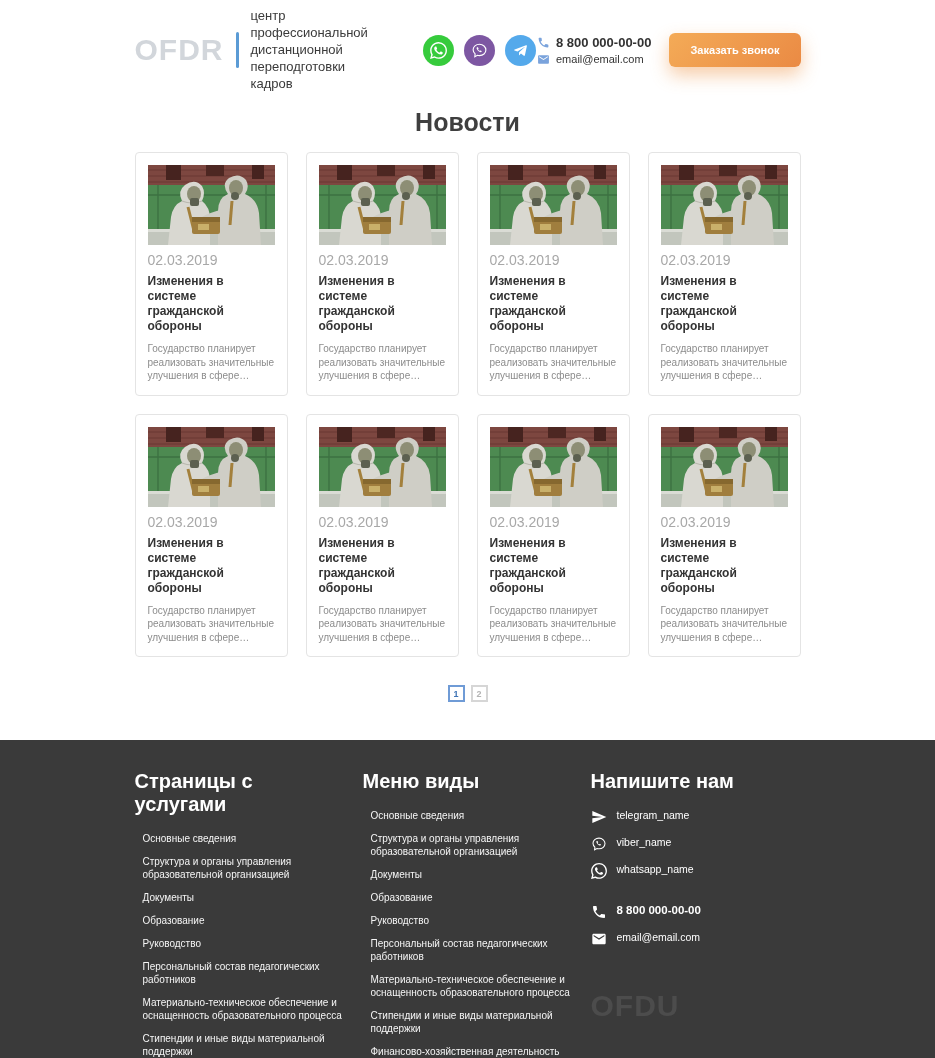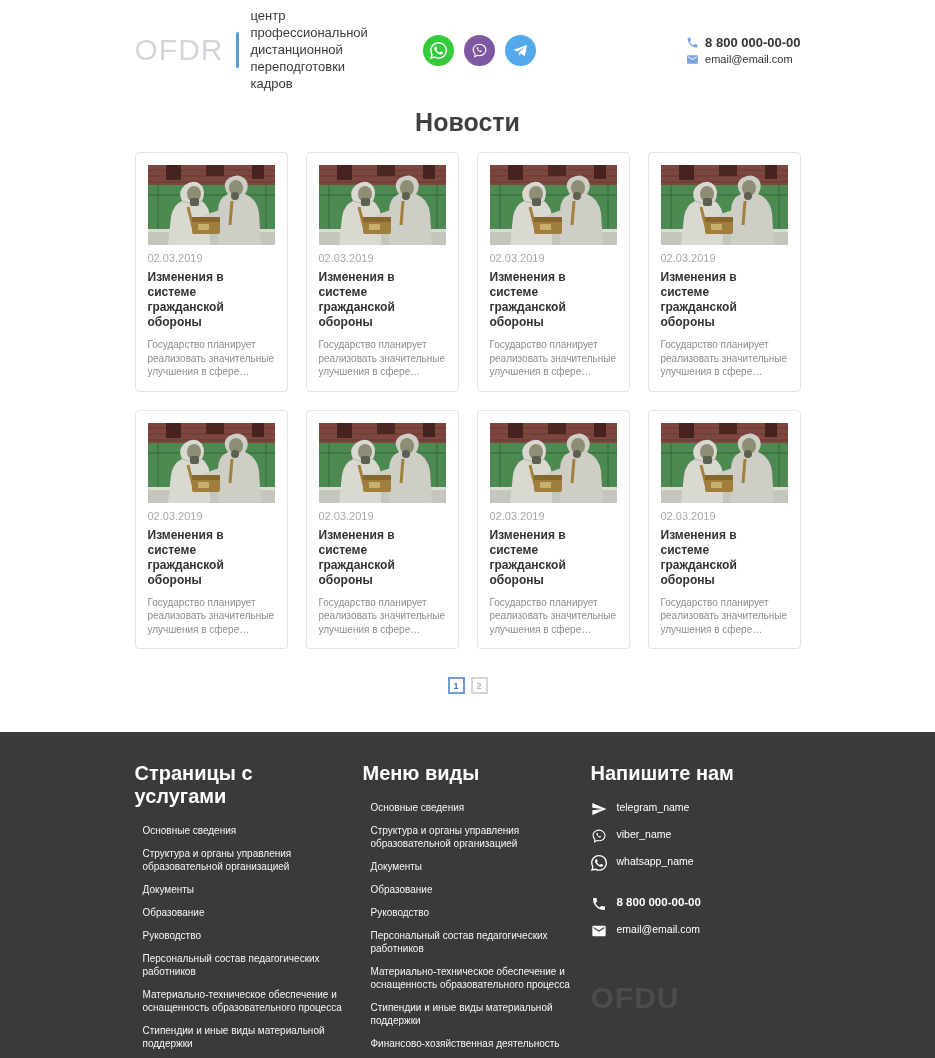--- a/index.html
+++ b/index.html
@@ -2,21 +2,21 @@
 <html lang="ru"><head>
 <meta charset="utf-8">
 <style>
   * { margin:0; padding:0; box-sizing:border-box; }
   html,body { width:935px; background:#fff; font-family:"Liberation Sans", sans-serif; color:#333; }
   .container { width:666px; margin:0 auto; }
 
   
   .header { padding-top:8px; }
   .header-row { display:flex; align-items:center; }
-  .logo-text { font-size:30px; font-weight:400; color:#d2d6db; letter-spacing:1px; line-height:1; }
+  .logo-text { font-size:30px; font-weight:700; color:#d2d6db; letter-spacing:1px; line-height:1; }
   .logo-sep { width:3px; height:36px; background:#5b9bd5; border-radius:2px; margin:0 12px; }
   .tagline { width:118px; font-size:13px; line-height:1.3; color:#3a3a3a; font-weight:500; }
   .socials { display:flex; gap:10px; margin-left:54px; }
   .social-circle { width:31px; height:31px; border-radius:50%; display:flex; align-items:center; justify-content:center; cursor:pointer; }
   .social-circle svg { width:17px; height:17px; }
   .header-contacts { margin-left:auto; display:flex; flex-direction:column; gap:3px; align-items:flex-start; }
   .contact-line { display:flex; align-items:center; gap:6px; }
   .contact-line svg { width:13px; height:13px; }
   .phone-text { font-size:13px; font-weight:700; color:#333; }
   .email-text { font-size:11px; color:#333; }
@@ -32,21 +32,21 @@
   
   .breadcrumb { margin-top:18px; font-size:11px; color:#777; }
   .breadcrumb .bc-home { color:#9aabbe; text-decoration:underline; cursor:pointer; }
   .breadcrumb .bc-current { color:#333; text-decoration:underline; cursor:pointer; }
 
   
   .page-title { text-align:center; font-size:25px; font-weight:700; color:#3f3f3f; margin:16px 0 15px; }
   .cards-grid { display:grid; grid-template-columns:repeat(4,1fr); gap:18px; }
   .card { background:#fff; border:1px solid #e4e4e4; border-radius:4px; padding:12px; cursor:pointer; }
   .card-photo { width:100%; height:80px; display:block; }
-  .card-date { font-size:11px; color:#a8a8a8; margin-top:7px; }
+  .card-date { font-size:14px; color:#a8a8a8; margin-top:7px; }
   .card-title { font-size:12px; font-weight:700; color:#333; line-height:1.25; margin-top:6px; }
   .card-excerpt { font-size:10px; color:#8c8c8c; line-height:1.35; margin-top:8px; }
   .pagination { display:flex; justify-content:center; gap:6px; margin-top:28px; padding-bottom:38px; }
   .page-box { width:17px; height:17px; display:flex; align-items:center; justify-content:center;
               font-size:9px; font-weight:700; cursor:pointer; background:#fff; }
   .page-box.active { border:2px solid #6f9bd6; color:#3f74b5; }
   .page-box.inactive { border:2px solid #d6d6d6; color:#b3b3b3; }
 
   
   .footer { background:#3a3a3a; padding:30px 0 28px; }
@@ -100,20 +100,21 @@
         <span class="phone-text">8 800 000-00-00</span>
       </div>
       <div class="contact-line">
         <svg viewBox="0 0 24 24">
             <path fill="#7aa3dc" d="M20 4H4c-1.1 0-1.99.9-1.99 2L2 18c0 1.1.9 2 2 2h16c1.1 0 2-.9 2-2V6c0-1.1-.9-2-2-2zm0 4l-8 5-8-5V6l8 5 8-5v2z"></path>
           </svg>
         <span class="email-text">email@email.com</span>
       </div>
     </div>
 
+    <button class="call-btn">Заказать звонок</button>
   </div>
 
 
 </header>
 
 <main>
   <h1 class="page-title">Новости</h1>
 
   <div class="cards-grid container">
 

